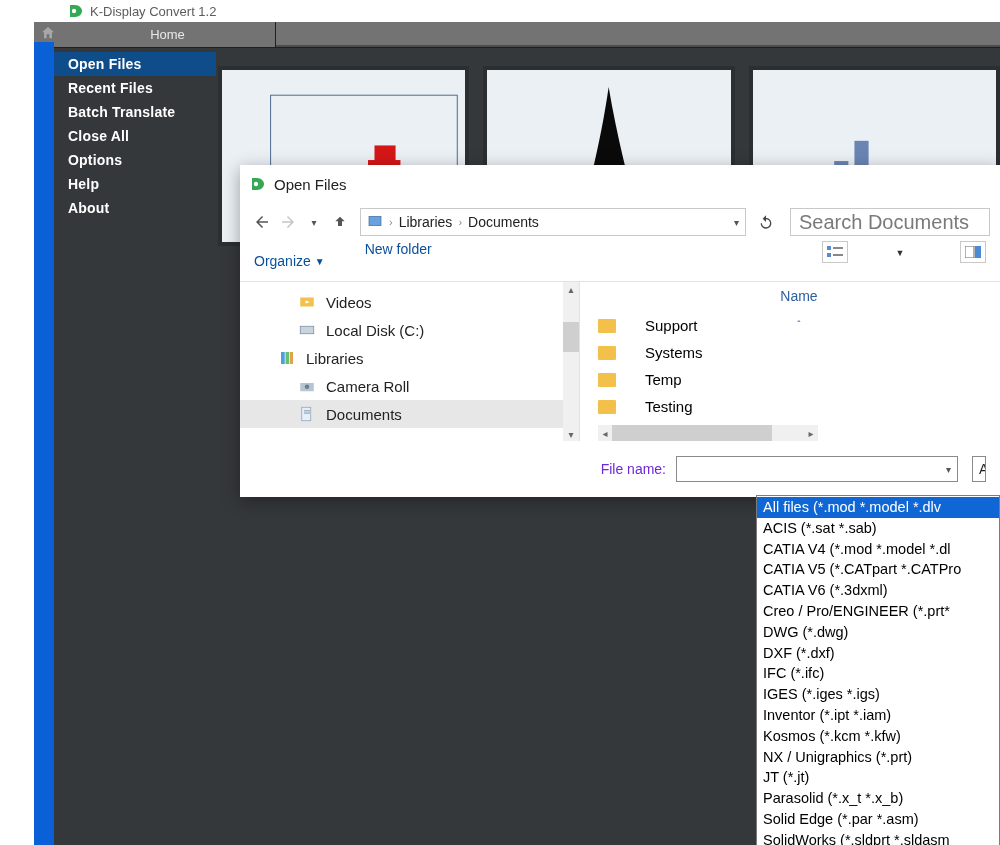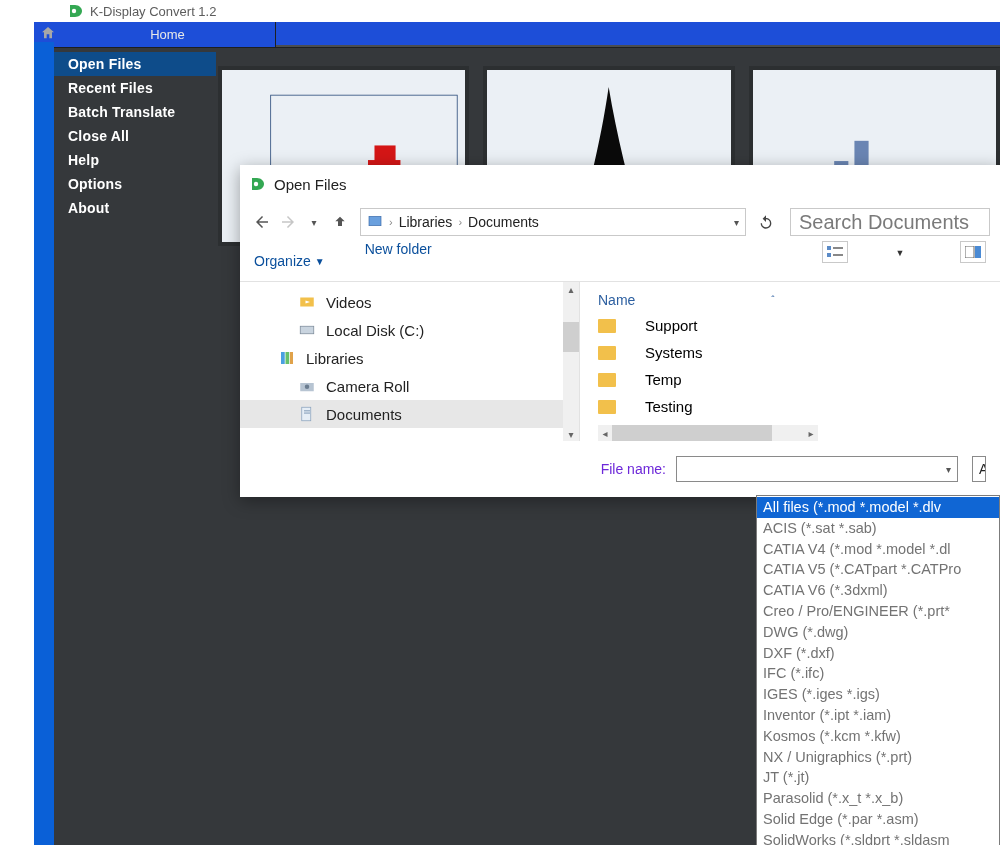--- a/index.html
+++ b/index.html
@@ -2,21 +2,21 @@
 <html><head>
 <meta charset="utf-8">
 <style>
   * { box-sizing: border-box; margin:0; padding:0; font-family: "Segoe UI", Arial, sans-serif; }
   body { width:1000px; height:845px; background:#fff; overflow:hidden; }
 
   .titlebar { height:22px; display:flex; align-items:center; padding-left:68px; font-size:13px; color:#5c5c5c; background:#fff;}
   .titlebar .logo { width:16px; height:16px; margin-right:6px; display:inline-block; }
   .appwrap { position:absolute; left:34px; top:22px; right:0; bottom:0; background:#35383b;}
   .bluebar { position:absolute; left:34px; top:42px; width:20px; bottom:0; background:#0a60d7;}
-  .toolbar { height:26px; background:#1d4ed8; display:flex; align-items:center; border-bottom:1px solid #1d1f20;}
+  .toolbar { height:26px; background:#737373; display:flex; align-items:center; border-bottom:1px solid #1d1f20;}
   .toolbar .home-icon { width:20px; height:20px; margin-left:6px; color:#a7a7a7;}
   .toolbar .tab { width:216px; height:100%; display:flex; align-items:center; justify-content:center; color:#e8e8e8; font-size:13px; border-right:1px solid #1d1f20; }
   .toolbar .rest { flex:1; border-bottom:2px solid #4a4d4f; height:100%; }
 
   .content { position:absolute; left:20px; top:26px; right:0; bottom:0; display:flex;}
   .sidemenu { width:162px; padding-top:4px; }
   .sidemenu .item { height:24px; line-height:24px; padding-left:14px; color:#fff; font-size:14px; font-weight:600; letter-spacing:.2px; cursor:default;}
   .sidemenu .item.active { background:#0e4c8a; }
 
   .canvas-area { position:absolute; left:184px; top:44px; right:0; height:390px; background:#35383b; }
@@ -49,36 +49,36 @@
   .tree .row { height:28px; display:flex; align-items:center; padding-left:38px; font-size:15px; color:#222; gap:10px;}
   .tree .row.ind2 { padding-left:58px;}
   .tree .row.sel { background:#e7e7e7;}
   .tree .icon { width:18px; height:18px; display:inline-block;}
   .tree .scroll { position:absolute; right:0; top:0; bottom:0; width:16px; background:#f0f0f0;}
   .tree .thumb { position:absolute; right:0; top:40px; width:16px; height:30px; background:#cfcfcf;}
   .tree .ar  { position:absolute; right:0; width:16px; height:14px; display:flex; align-items:center; justify-content:center; color:#666; font-size:10px;}
   .tree .ar.up { top:0;} .tree .ar.dn { bottom:0;}
 
   .filelist { flex:1; position:relative; padding:6px 0 0 18px; }
-  .filelist .hdr { height:24px; display:flex; align-items:center; font-size:14px; color:#2c5fa0; gap:8px;}
+  .filelist .hdr { height:24px; display:flex; align-items:center; font-size:14px; color:#2c5fa0; gap:8px;flex-direction:column;}
   .filelist .hdr .sorter { font-size:10px; color:#2c5fa0;}
   .filelist .frow { height:27px; display:flex; align-items:center; gap:29px; font-size:15px;}
   .folder-ic { width:18px; height:14px; background:#f2c04b; border-radius:1px; display:inline-block;}
   .filelist .hsb { position:absolute; bottom:0; left:18px; height:16px; width:220px; background:#f0f0f0;}
   .filelist .hthumb { position:absolute; bottom:0; left:32px; height:16px; width:160px; background:#cfcfcf;}
   .filelist .har { position:absolute; bottom:0; height:16px; width:14px; display:flex; align-items:center; justify-content:center; font-size:10px; color:#666;}
   .filelist .har.l { left:18px;} .filelist .har.r { left:224px;}
 
   .dlg-foot { height:56px; display:flex; align-items:center; padding:0 14px 0 0;}
   .dlg-foot .lbl { width:456px; text-align:right; padding-right:10px; font-size:14px; color:#6d28d9;}
   .dlg-foot .fname { flex:0 0 282px; height:26px; border:1px solid #8a8a8a; display:flex; align-items:center; justify-content:flex-end; padding-right:6px;}
   .dlg-foot .filter { margin-left:14px; flex:1; height:26px; border:1px solid #8a8a8a; font-size:14px; padding:0 6px; display:flex; align-items:center; color:#222; overflow:hidden; white-space:nowrap;}
 
   .dropdown { position:absolute; left:756px; top:495px; right:0; background:#fff; border:1px solid #7c7c7c; font-size:14.5px; line-height:20.8px; padding:1px 0;}
-  .dropdown .opt { padding:0 6px; white-space:nowrap; overflow:hidden; color:#737373; }
+  .dropdown .opt { padding:0 6px; white-space:nowrap; overflow:hidden; color:#000000; }
   .dropdown .opt.sel { background:#1066d4; color:#fff;}
 
 </style>
 </head>
 <body>
 
 <div class="titlebar">
   <span class="logo">
     <svg viewBox="0 0 16 16">
         <path fill="#34a853" d="M2 2h5c4 0 7 3 7 6s-3 6-7 6H2V2z"></path>
@@ -100,22 +100,22 @@
     </div>
     <div class="rest"></div>
   </div>
 
   <div class="content">
     <div class="sidemenu">
         <div class="item active">Open Files</div>
         <div class="item">Recent Files</div>
         <div class="item">Batch Translate</div>
         <div class="item">Close All</div>
+        <div class="item">Options</div>
         <div class="item">Help</div>
-        <div class="item">Options</div>
         <div class="item">About</div>
       </div>
   </div>
 
   <div class="canvas-area">
     <div class="preview-row">
       <div class="preview">
         <svg viewBox="0 0 300 170">
           <rect x="60" y="10" width="230" height="150" fill="none" stroke="#2a4c7a" stroke-width="1"></rect>
           <circle cx="100" cy="120" r="18" fill="none" stroke="#2a4c7a" stroke-width="2"></circle>

